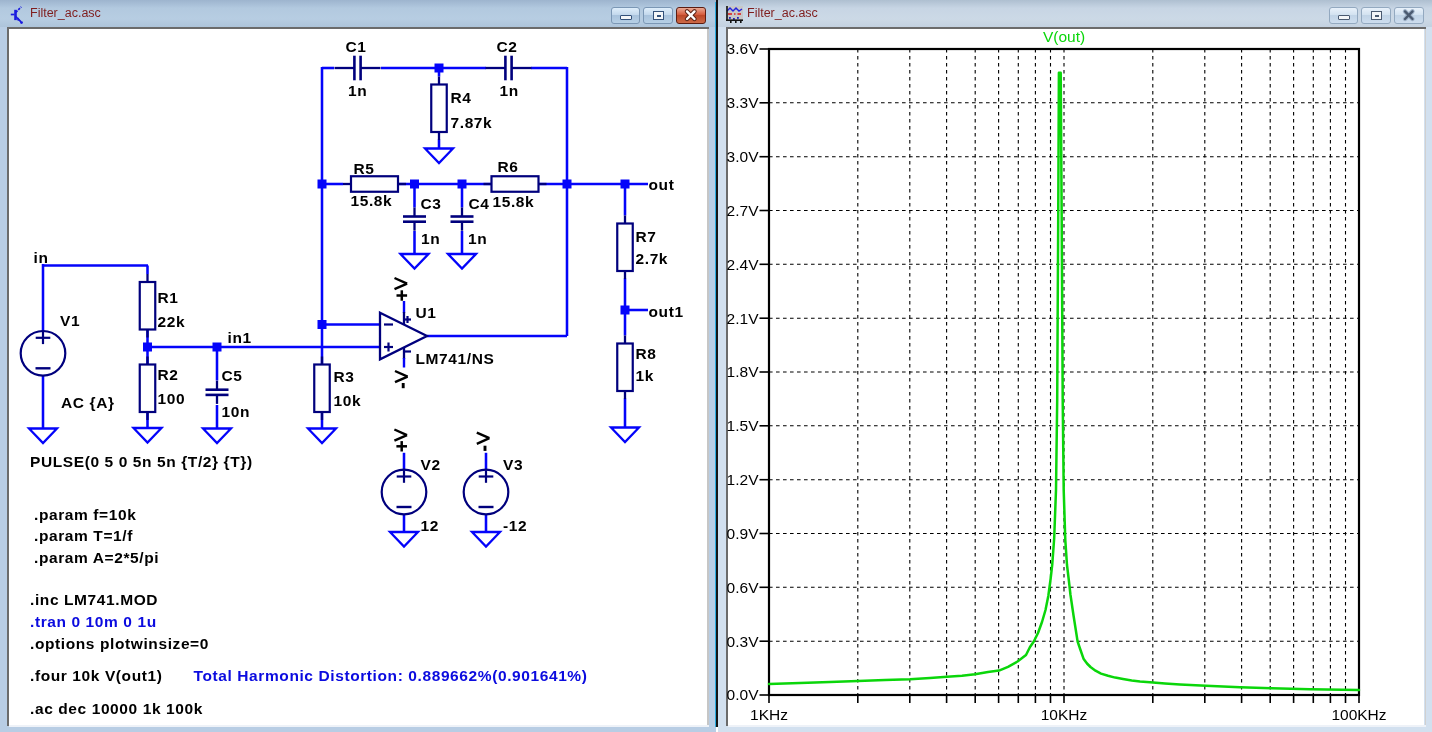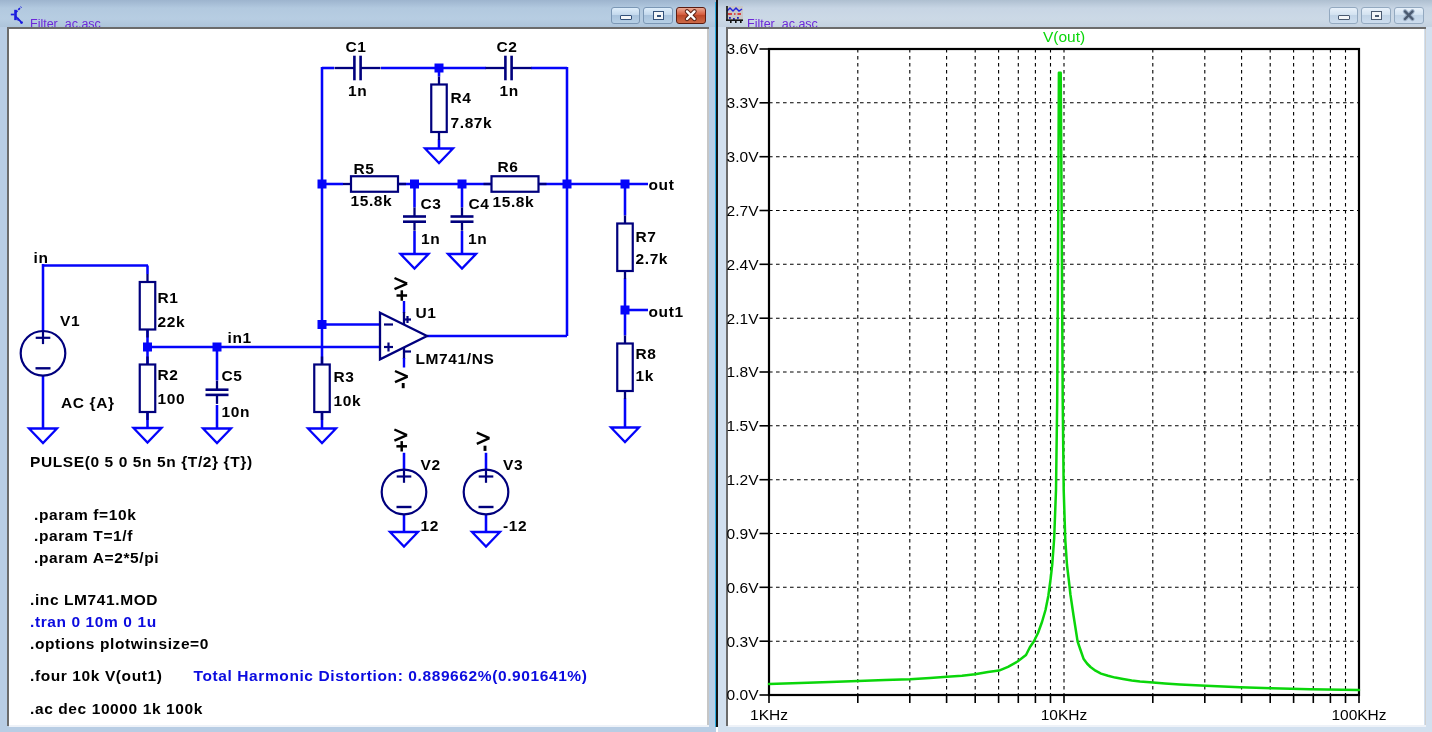--- a/index.html
+++ b/index.html
@@ -1,16 +1,16 @@
 <!DOCTYPE html>
 <html><head><meta charset="utf-8"><style>
 * { margin:0; padding:0; }
 body { width:1432px; height:732px; overflow:hidden; background:#fff;
   font-family:"Liberation Sans", sans-serif; position:relative; }
-.ttext { position:absolute; top:5.5px; font-size:12.5px; color:#6d28d9;margin-top:11px; }
+.ttext { position:absolute; top:5.5px; font-size:12.5px; color:#7f1d1d; }
 </style></head>
 <body>
 
 <div style="position:absolute;left:0;top:0;width:716px;height:732px;background:#b8cde4;">
   <div style="position:absolute;left:0;top:0;width:716px;height:27px;background:linear-gradient(#9db4ce, #b2c9df 30%, #b7cde2 70%, #adc4da);"></div>
   <svg width="20" height="22" style="position:absolute;left:10px;top:3px;" viewBox="0 0 20 22">
 <g stroke="#1b1bdf" stroke-width="1.7" fill="none">
 <line x1="0.8" y1="11.5" x2="4.5" y2="11.5"></line>
 <line x1="5.8" y1="9.3" x2="11.3" y2="3.8" stroke-dasharray="2.4 1.1"></line>
 <line x1="5.8" y1="13.5" x2="11" y2="18.8"></line>

